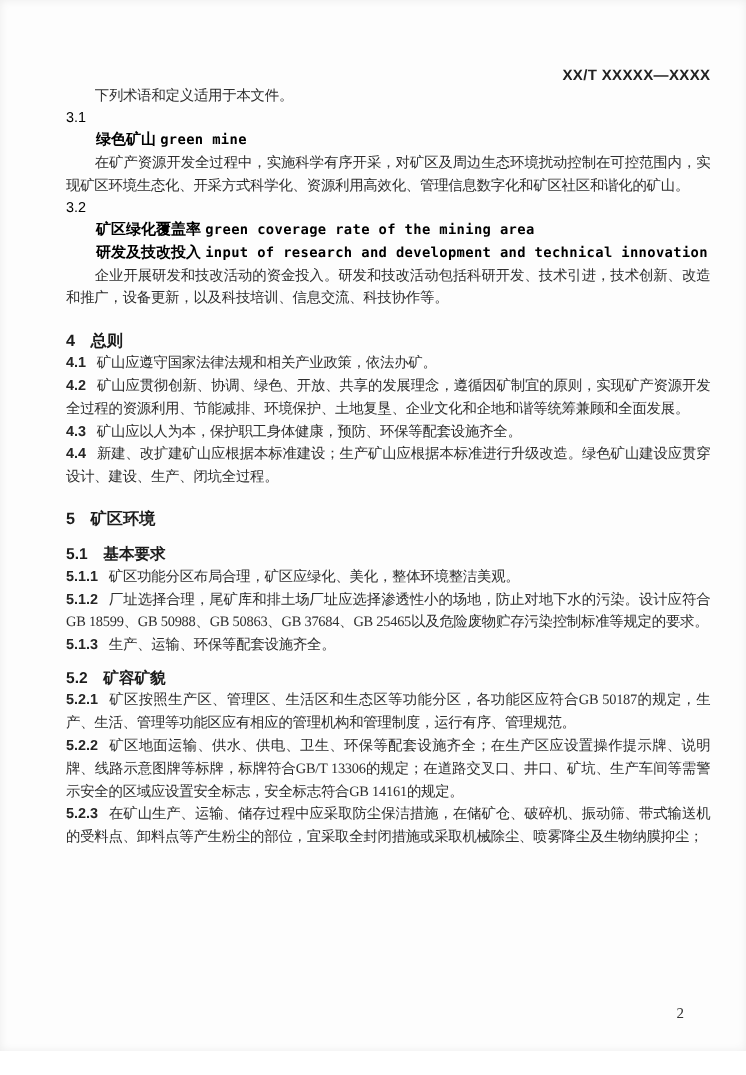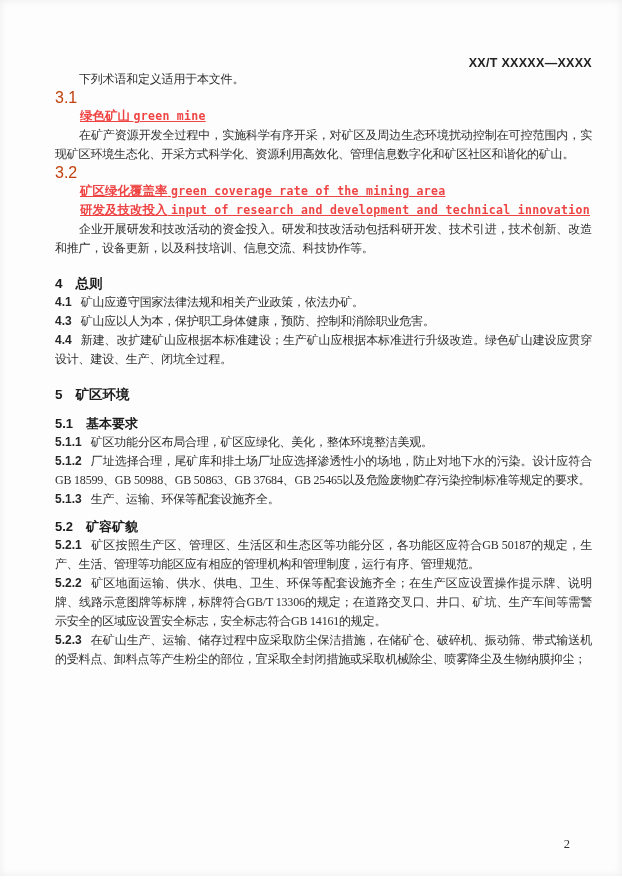--- a/index.html
+++ b/index.html
@@ -43,34 +43,33 @@
   p.body {
     font-size: 12px;
     line-height: 19px;
     letter-spacing: -0.2px;
     text-align: justify;
     margin: 0;
   }
   .intro { margin-top: 12px; text-indent: 2em; }
   .tnum {
     font-family: "Liberation Sans", "DejaVu Sans", sans-serif;
-    font-size: 16px;
+    font-size: 12px;
     line-height: 18px;
     margin: 0;
-    color: #c2410c;
+    color: #000000;
   }
   .tname {
     font-family: "Liberation Sans", "DejaVu Sans", sans-serif;
     font-weight: bold;
     font-size: 12.5px;
     line-height: 19px;
     text-indent: 2em;
     margin: 0;
-    color: #ef4444;
-    text-decoration: underline;
+    color: #000000;
   }
   .tname .en {
     font-family: "DejaVu Sans Mono", "Liberation Mono", monospace;
     font-size: 11.5px;
     font-weight: bold;
     letter-spacing: 0.3px;
   }
   .tdef { text-indent: 2em; }
   .clause { margin: 0; }
   .cl-first { margin-top: 10px; }
@@ -124,21 +123,24 @@
   <p class="body tdef">企业开展研发和技改活动的资金投入。研发和技改活动包括科研开发、技术引进，技术创新、改造和推广，设备更新，以及科技培训、信息交流、科技协作等。</p>
 
   <h2 class="h1 mt16">
     <span class="hn">4</span><span>总则</span>
   </h2>
 
   <p class="body clause cl-first">
     <span class="cnum">4.1</span><span>矿山应遵守国家法律法规和相关产业政策，依法办矿。</span>
   </p>
   <p class="body clause">
-    <span class="cnum">4.3</span><span>矿山应以人为本，保护职工身体健康，预防、控制和消除职业危害。</span>
+    <span class="cnum">4.2</span><span>矿山应贯彻创新、协调、绿色、开放、共享的发展理念，遵循因矿制宜的原则，实现矿产资源开发全过程的资源利用、节能减排、环境保护、土地复垦、企业文化和企地和谐等统筹兼顾和全面发展。</span>
+  </p>
+  <p class="body clause">
+    <span class="cnum">4.3</span><span>矿山应以人为本，保护职工身体健康，预防、环保等配套设施齐全。</span>
   </p>
   <p class="body clause">
     <span class="cnum">4.4</span><span>新建、改扩建矿山应根据本标准建设；生产矿山应根据本标准进行升级改造。绿色矿山建设应贯穿设计、建设、生产、闭坑全过程。</span>
   </p>
 
   <h2 class="h1 mt16">
     <span class="hn">5</span><span>矿区环境</span>
   </h2>
 
   <h3 class="h2">

